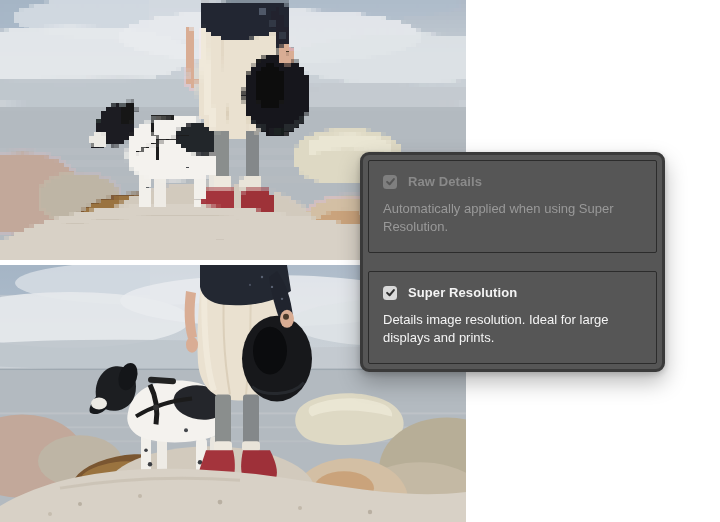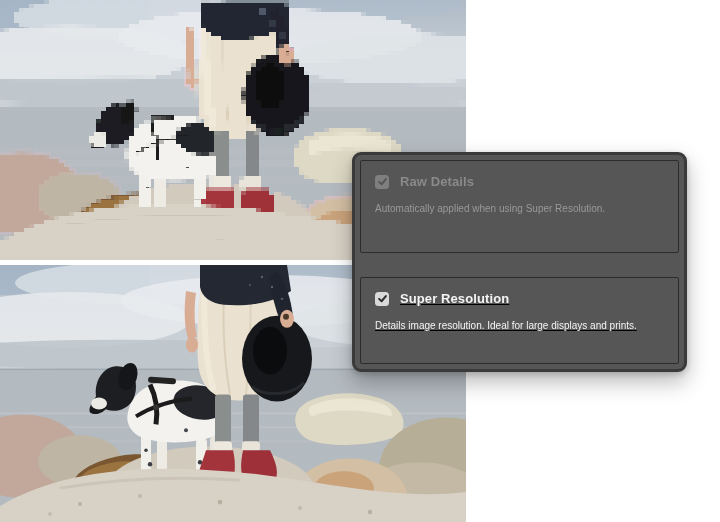--- a/index.html
+++ b/index.html
@@ -11,36 +11,36 @@
   html,body{background:var(--page-bg);}
   body{font-family:"Liberation Sans","DejaVu Sans",sans-serif;}
   .stage{position:relative;width:720px;height:522px;background:var(--page-bg);overflow:hidden;}
 
   .photo{position:absolute;left:0;width:466px;overflow:hidden;background:#c3cad1;}
   .photo svg{display:block;width:100%;height:100%;}
   .photo--before{top:0;height:260px;}
   .photo--after{top:265px;height:257px;}
 
   .dialog{
-    position:absolute;left:352px;top:152px;width:335px;height:220px;
+    position:absolute;left:360px;top:152px;width:305px;height:220px;
     background:var(--panel-bg);border:3px solid var(--panel-border);border-radius:9px;
-    padding:5px;display:flex;flex-direction:column;gap:24px;
+    padding:5px;display:flex;flex-direction:column;gap:18px;
     box-shadow:0 10px 22px rgba(0,0,0,.28),0 2px 6px rgba(0,0,0,.18);
   }
   .option{border:1px solid var(--option-border);border-radius:2px;padding:13px 14px;}
   .option--raw{height:93px;}
-  .option--super{flex:1;text-decoration:underline;}
+  .option--super{flex:1;}
   .option-header{display:flex;align-items:center;gap:11px;}
   .checkbox{width:14px;height:14px;border-radius:3.5px;display:flex;align-items:center;justify-content:center;flex:0 0 auto;}
   .checkbox svg{width:11px;height:11px;display:block;}
   .option .checkbox{background:var(--cb-on-bg);color:var(--cb-on-check);}
   .option.is-disabled .checkbox{background:var(--cb-off-bg);color:var(--cb-off-check);}
   .option-label{font-size:13px;font-weight:700;color:var(--text-enabled);letter-spacing:.1px;}
   .option.is-disabled .option-label{color:var(--label-disabled);}
-  .option-desc{margin-top:11px;font-size:10px;line-height:18px;color:var(--text-enabled);max-width:270px;}
+  .option-desc{margin-top:11px;font-size:13px;line-height:18px;color:var(--text-enabled);max-width:270px;}
   .option.is-disabled .option-desc{color:var(--desc-disabled);}
 </style>
 </head>
 <body>
 
 <svg width="0" height="0" style="position:absolute" aria-hidden="true">
   <defs>
     <filter id="px" x="0%" y="0%" width="100%" height="100%">
       <feFlood x="2" y="2" height="1" width="1"></feFlood>
       <feComposite width="5" height="5"></feComposite>

